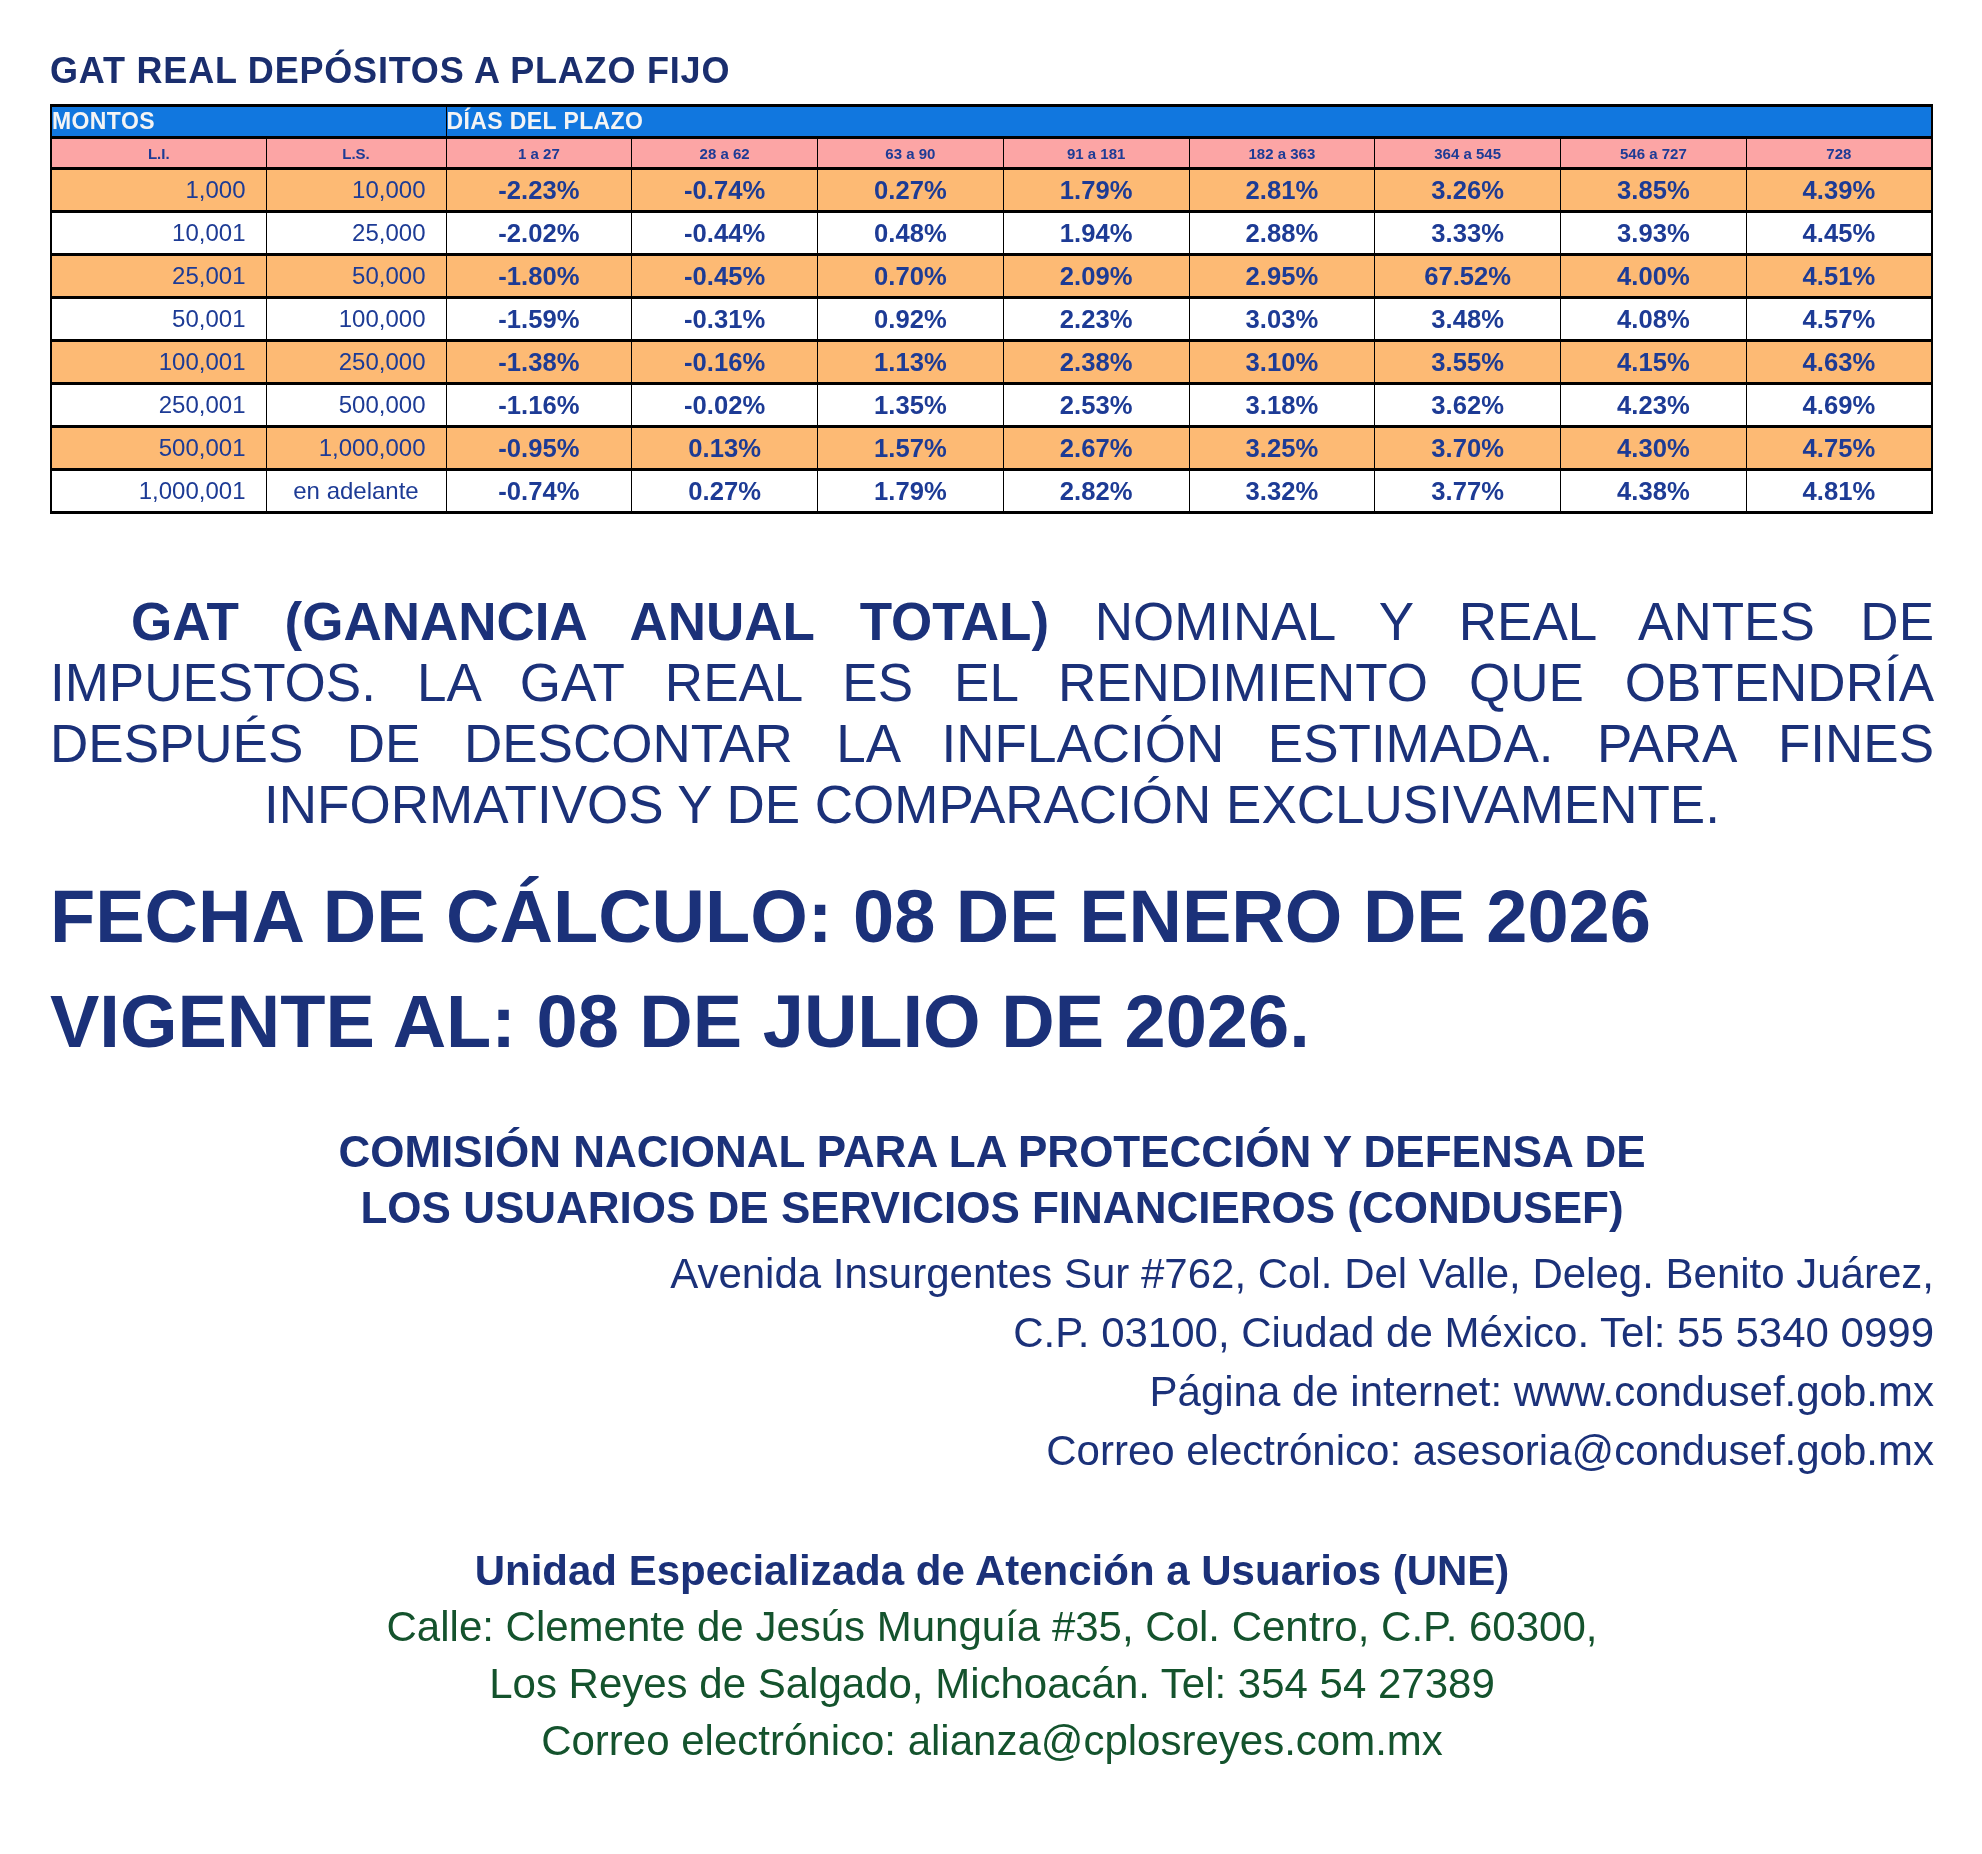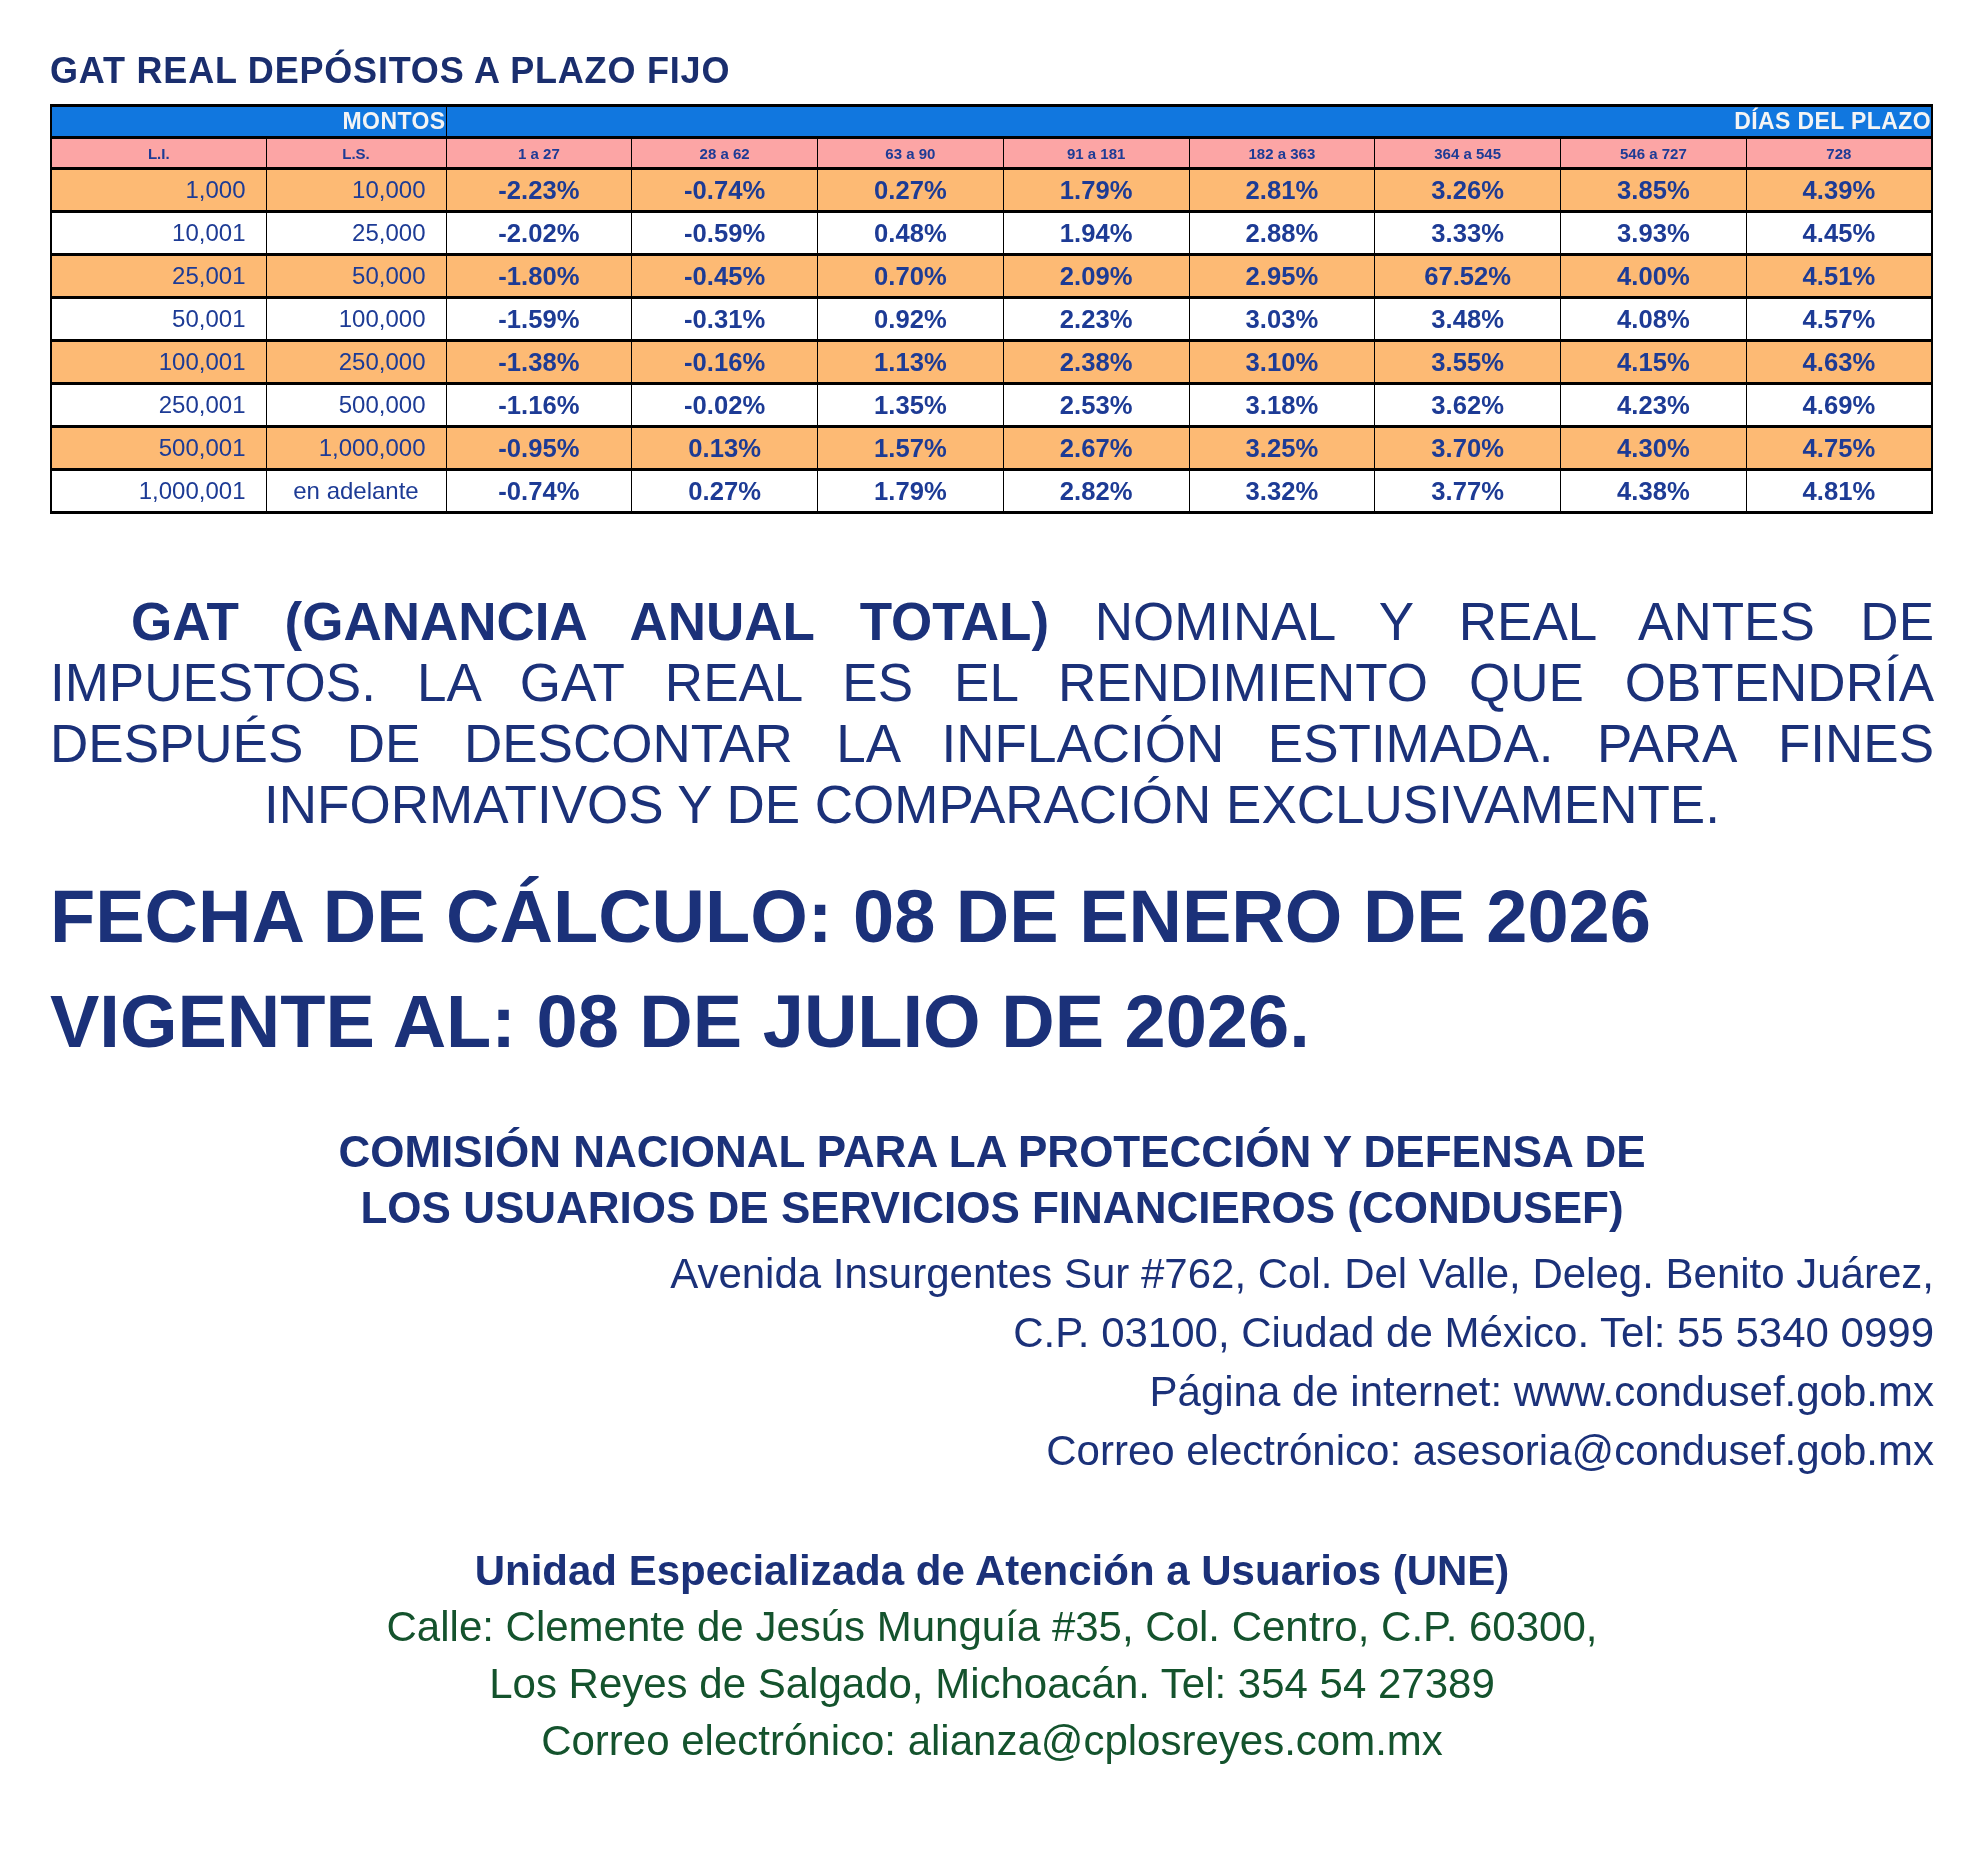--- a/index.html
+++ b/index.html
@@ -35,21 +35,21 @@
     overflow:hidden;
     white-space:nowrap;
   }
   .rate-table thead tr.band th {
     background:#1177DF;
     color:#F4F4F4;
     font-size:23px;
     font-weight:bold;
     height:29px;
     letter-spacing:0.4px;
-    text-align:right;
+    text-align:left;
   }
   .rate-table thead tr.cols th {
     background:#fca5a5;
     color:#1D3B95;
     font-size:15px;
     font-weight:bold;
     height:28px;
     text-align:center;
   }
   .rate-table tbody td {
@@ -167,21 +167,21 @@
           <td class="rate">1.79%</td>
           <td class="rate">2.81%</td>
           <td class="rate">3.26%</td>
           <td class="rate">3.85%</td>
           <td class="rate">4.39%</td>
         </tr>
         <tr>
           <td class="num">10,001</td>
           <td class="num">25,000</td>
           <td class="rate">-2.02%</td>
-          <td class="rate">-0.59%</td>
+          <td class="rate">-0.44%</td>
           <td class="rate">0.48%</td>
           <td class="rate">1.94%</td>
           <td class="rate">2.88%</td>
           <td class="rate">3.33%</td>
           <td class="rate">3.93%</td>
           <td class="rate">4.45%</td>
         </tr>
         <tr class="shaded">
           <td class="num">25,001</td>
           <td class="num">50,000</td>

